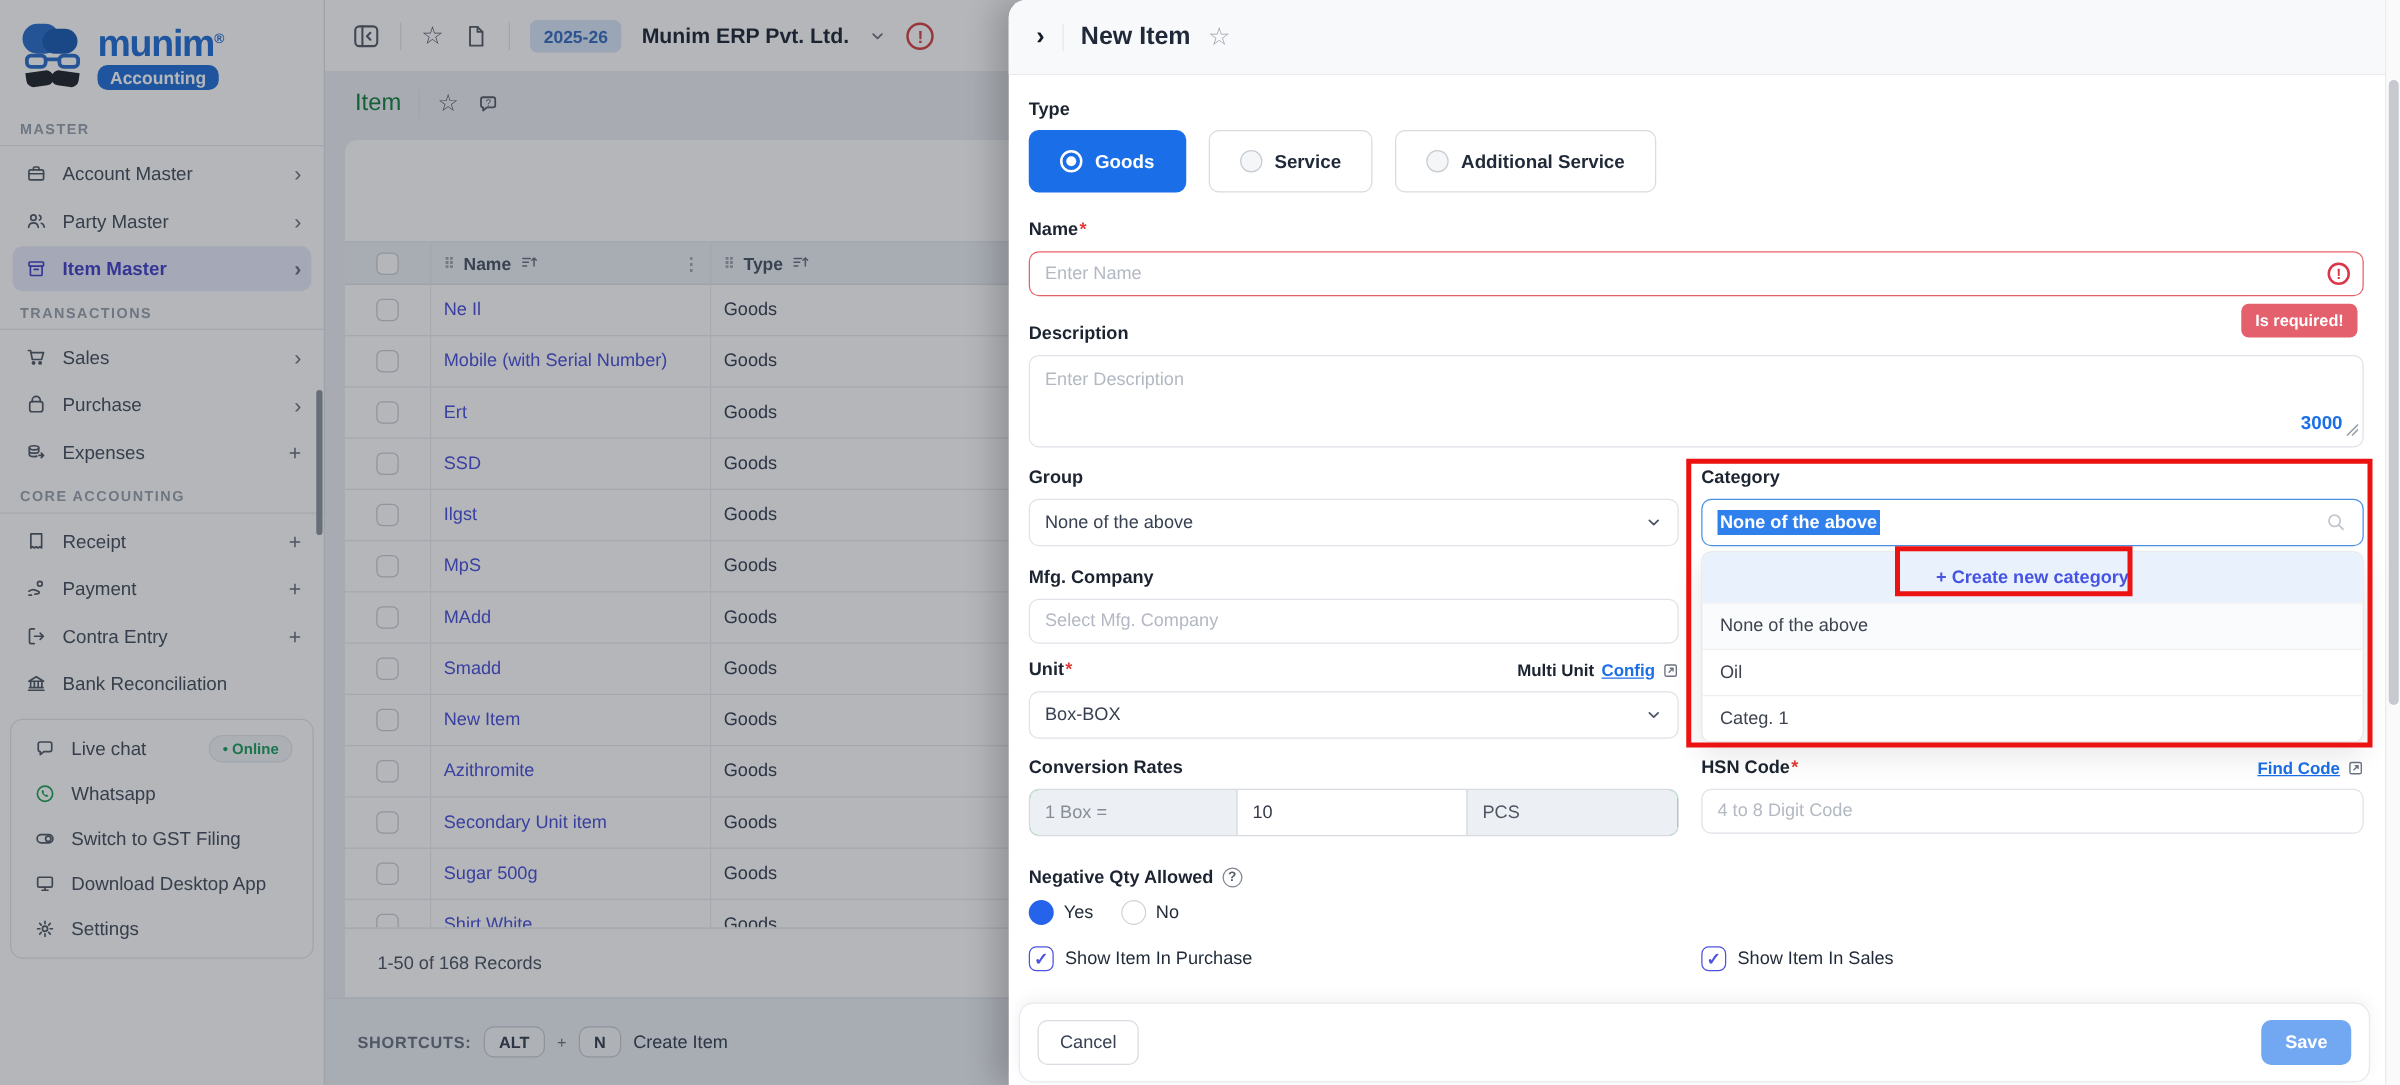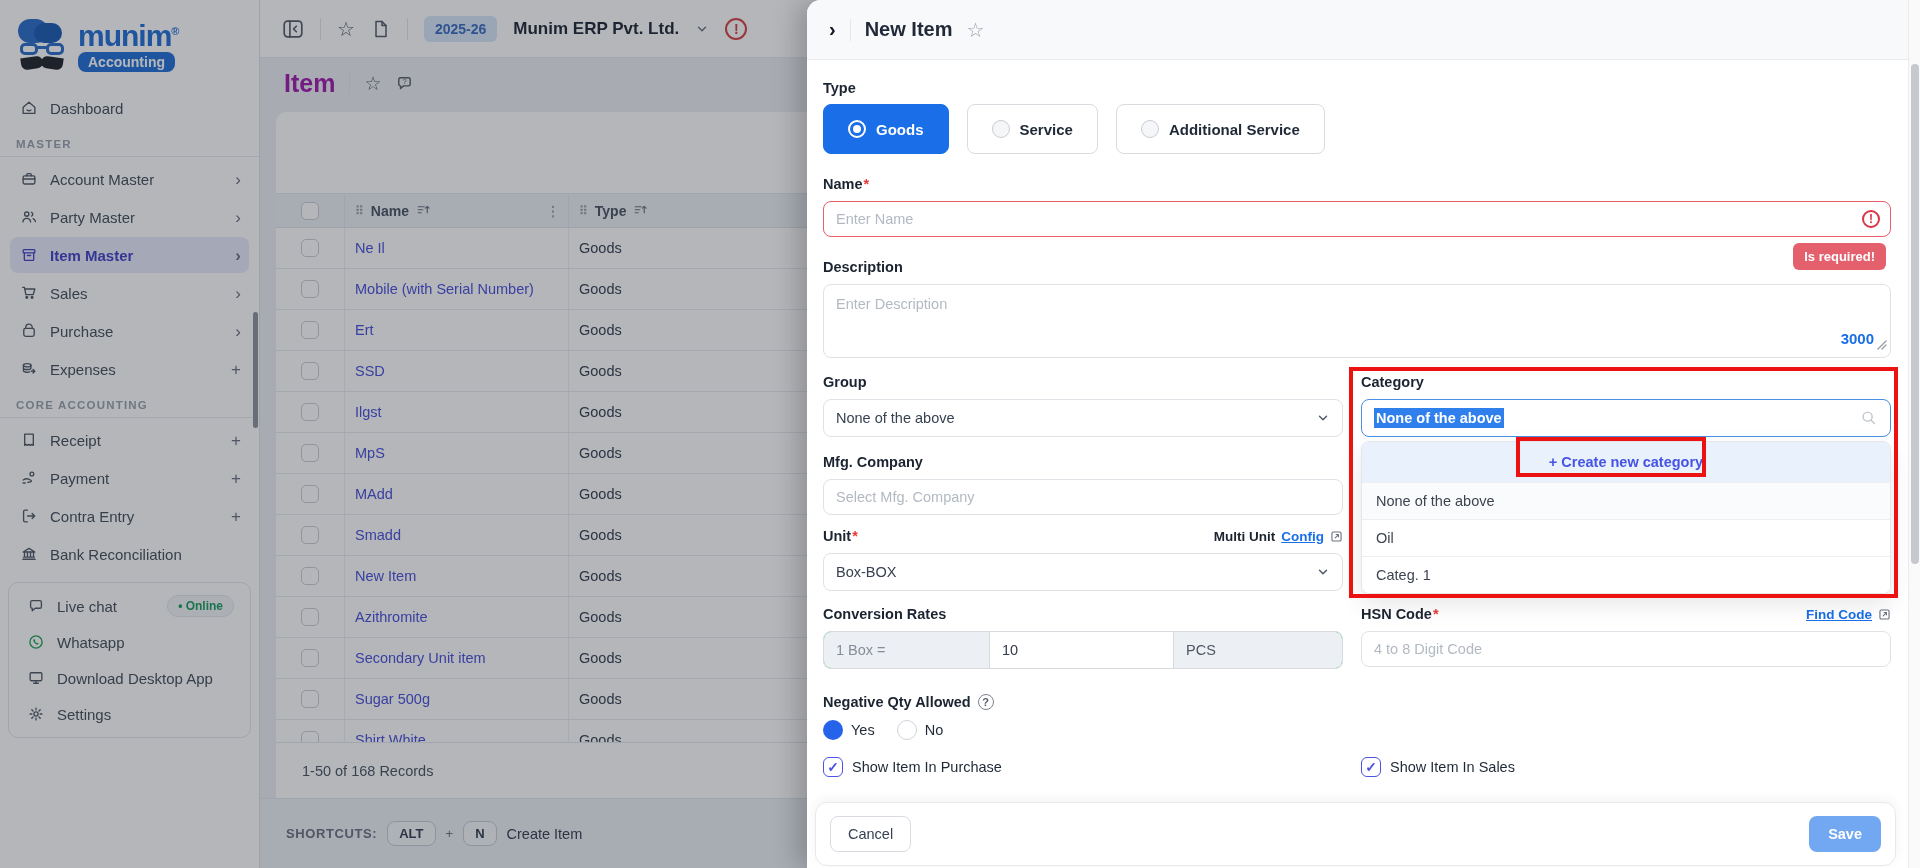--- a/index.html
+++ b/index.html
@@ -40,21 +40,21 @@
 
   
   .main { position:absolute; left:260px; top:0; right:0; bottom:0; }
   .top-header { height:58px; background:#fff; border-bottom:1px solid #e8eaed; display:flex; align-items:center; padding:0 22px; gap:16px; }
   .v-div { width:1px; height:22px; background:#e5e7eb; }
   .h-icon { display:flex; align-items:center; justify-content:center; color:#565d68; cursor:pointer; }
   .fy-badge { background:#d9e6f8; color:#3a6fc0; font-weight:bold; font-size:14px; border-radius:6px; padding:5px 11px; }
   .company-name { font-size:17px; font-weight:bold; color:#1f2937; }
   .alert-circle { width:22px; height:22px; border:2px solid #d64545; color:#d64545; border-radius:50%; font-weight:bold; font-size:14px; display:flex; align-items:center; justify-content:center; }
   .page-title-row { height:50px; display:flex; align-items:center; gap:14px; padding:0 24px; }
-  .page-title { font-size:25px; font-weight:bold; color:#a21caf; }
+  .page-title { font-size:19px; font-weight:normal; color:#15803d; }
 
   .panel { position:absolute; left:16px; top:112px; right:0; bottom:126px; background:#fff; border-radius:10px 0 0 0; overflow:hidden; }
   .toolbar { height:81px; }
   .thead { display:flex; height:35px; background:#eef1f5; border-top:1px solid #e3e7ec; border-bottom:1px solid #dfe3e8; align-items:center; font-size:14px; font-weight:bold; color:#4b5563; }
   .col-select { width:68px; display:flex; align-items:center; justify-content:center; flex:0 0 auto; }
   .col-name { width:224px; flex:0 0 auto; display:flex; align-items:center; gap:7px; padding:0 8px 0 10px; border-left:1px solid #e3e7ec; height:100%; }
   .col-type { flex:1; display:flex; align-items:center; gap:7px; padding:0 8px 0 10px; border-left:1px solid #e3e7ec; height:100%; }
   .drag-dots { color:#a2a8b0; font-size:12px; }
   .kebab { margin-left:auto; color:#a2a8b0; font-weight:bold; font-size:14px; }
   .checkbox-sq { width:18px; height:18px; border:1.5px solid #c9cdd4; border-radius:5px; background:#fff; }
@@ -170,33 +170,20 @@
           </span>
       </div>
       <div class="wordmark">
         <span class="word" data-name="brand-name"><span>munim</span><sup data-name="registered-mark">®</sup></span>
         <span class="acc-badge" data-name="brand-badge">Accounting</span>
       </div>
     </div>
 
     <nav class="nav" data-name="sidebar-nav">
 
-    <div class="nav-entry">
-
-          <div class="nav-item" data-name="sidebar-item">
-            <span class="nicon" data-name="home-icon">
-              <svg width="18" height="18" viewBox="0 0 20 20" fill="none" stroke="currentColor" stroke-width="1.5" stroke-linecap="round" stroke-linejoin="round">
-                <path d="M3.5 9.2 10 3.5l6.5 5.7V16h-13z"></path>
-                <path d="M7.8 12.3q2.2 1.6 4.4 0"></path>
-              </svg>
-            </span>
-            <span data-name="sidebar-item-label">Dashboard</span>
-            <span class="trail"></span>
-          </div>
-        </div>
         <div class="nav-entry">
           <div class="nav-heading" data-name="sidebar-section-heading">MASTER</div>
 
         </div>
         <div class="nav-entry">
 
           <div class="nav-item" data-name="sidebar-item">
             <span class="nicon" data-name="briefcase-icon">
               <svg width="18" height="18" viewBox="0 0 20 20" fill="none" stroke="currentColor" stroke-width="1.5" stroke-linecap="round" stroke-linejoin="round">
                 <rect x="3.5" y="6.5" width="13" height="9" rx="1.5"></rect>
@@ -226,20 +213,24 @@
           <div class="nav-item active" data-name="sidebar-item">
             <span class="nicon" data-name="box-icon">
               <svg width="18" height="18" viewBox="0 0 20 20" fill="none" stroke="currentColor" stroke-width="1.5" stroke-linecap="round" stroke-linejoin="round">
                 <rect x="3.5" y="4" width="13" height="3.6" rx="1"></rect>
                 <path d="M4.8 7.6V15c0 .6.4 1 1 1h8.4c.6 0 1-.4 1-1V7.6M8.2 10.6h3.6"></path>
               </svg>
             </span>
             <span data-name="sidebar-item-label">Item Master</span>
             <span class="trail" data-name="chevron-icon">›</span>
           </div>
+        </div>
+        <div class="nav-entry">
+          <div class="nav-heading" data-name="sidebar-section-heading">TRANSACTIONS</div>
+
         </div>
         <div class="nav-entry">
 
           <div class="nav-item" data-name="sidebar-item">
             <span class="nicon" data-name="cart-icon">
               <svg width="18" height="18" viewBox="0 0 20 20" fill="none" stroke="currentColor" stroke-width="1.5" stroke-linecap="round" stroke-linejoin="round">
                 <path d="M3 3.8h1.9l1.6 8h8.2l1.8-6.2H6.1"></path>
                 <circle cx="7.6" cy="14.8" r="1" fill="currentColor"></circle>
                 <circle cx="13.4" cy="14.8" r="1" fill="currentColor"></circle>
               </svg>
@@ -342,20 +333,30 @@
           <span class="online-badge" data-name="online-status-badge">• Online</span>
         </div>
         <div class="nav-item" data-name="sidebar-utility-item">
           <span class="nicon" data-name="whatsapp-icon">
             <svg width="18" height="18" viewBox="0 0 20 20" fill="none" stroke="currentColor" stroke-width="1.5" stroke-linecap="round" stroke-linejoin="round">
               <circle cx="10" cy="10" r="6.8"></circle>
               <path d="M7.4 6.9c-.5.6-.7 2 .8 3.8s3.3 2.4 4 2l.9-.7-1.5-1.3-.9.5c-.8-.3-1.6-1-2-1.9l.6-.8-1.1-1.8z" fill="currentColor" stroke="none"></path>
             </svg>
           </span>
           <span data-name="sidebar-utility-label">Whatsapp</span>
+
+        </div>
+        <div class="nav-item" data-name="sidebar-utility-item">
+          <span class="nicon" data-name="toggle-icon">
+            <svg width="18" height="18" viewBox="0 0 20 20" fill="none" stroke="currentColor" stroke-width="1.5" stroke-linecap="round" stroke-linejoin="round">
+              <rect x="3" y="6.4" width="14" height="7.2" rx="3.6"></rect>
+              <circle cx="12.9" cy="10" r="2.4"></circle>
+            </svg>
+          </span>
+          <span data-name="sidebar-utility-label">Switch to GST Filing</span>
 
         </div>
         <div class="nav-item" data-name="sidebar-utility-item">
           <span class="nicon" data-name="monitor-icon">
             <svg width="18" height="18" viewBox="0 0 20 20" fill="none" stroke="currentColor" stroke-width="1.5" stroke-linecap="round" stroke-linejoin="round">
               <rect x="3.5" y="4.2" width="13" height="8.8" rx="1.2"></rect>
               <path d="M10 13v2.8M7.4 15.8h5.2"></path>
             </svg>
           </span>
           <span data-name="sidebar-utility-label">Download Desktop App</span>

